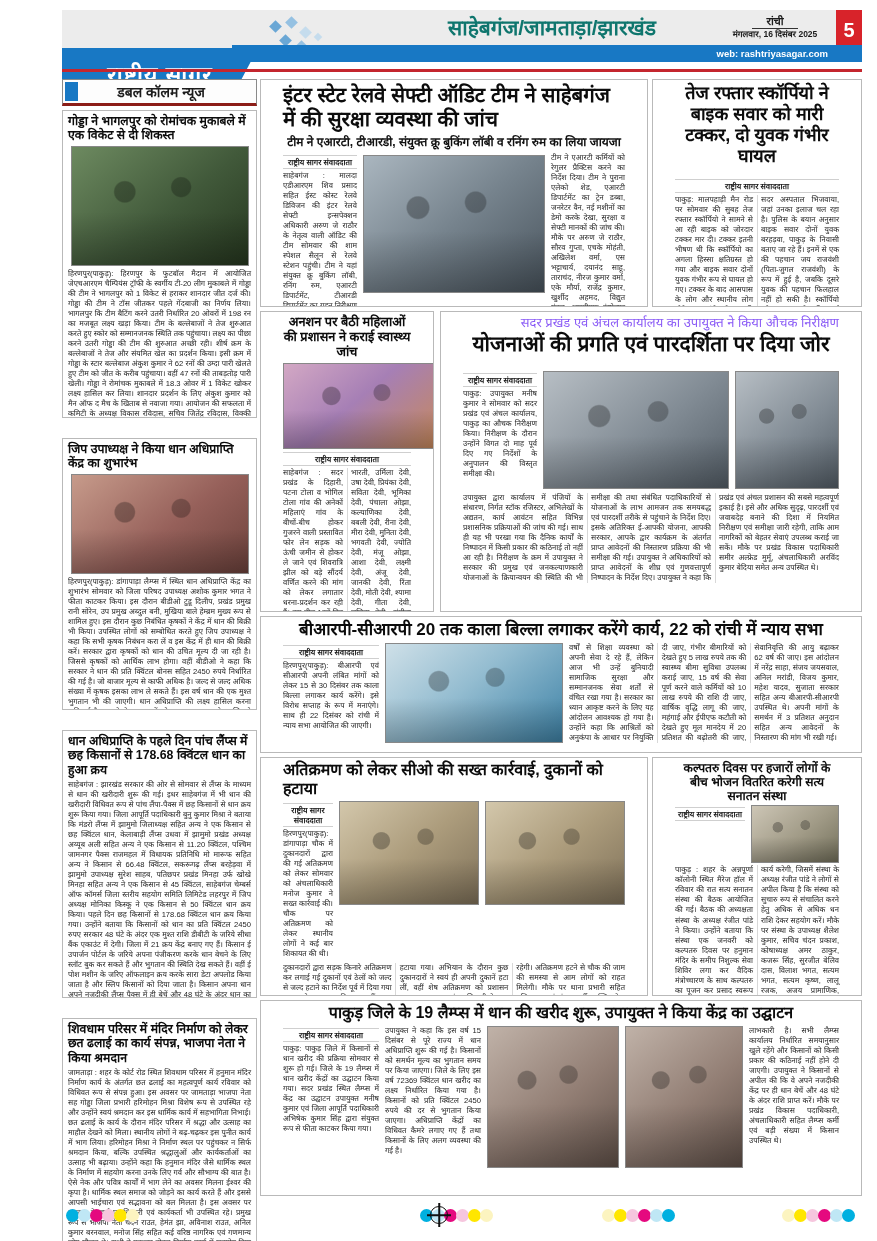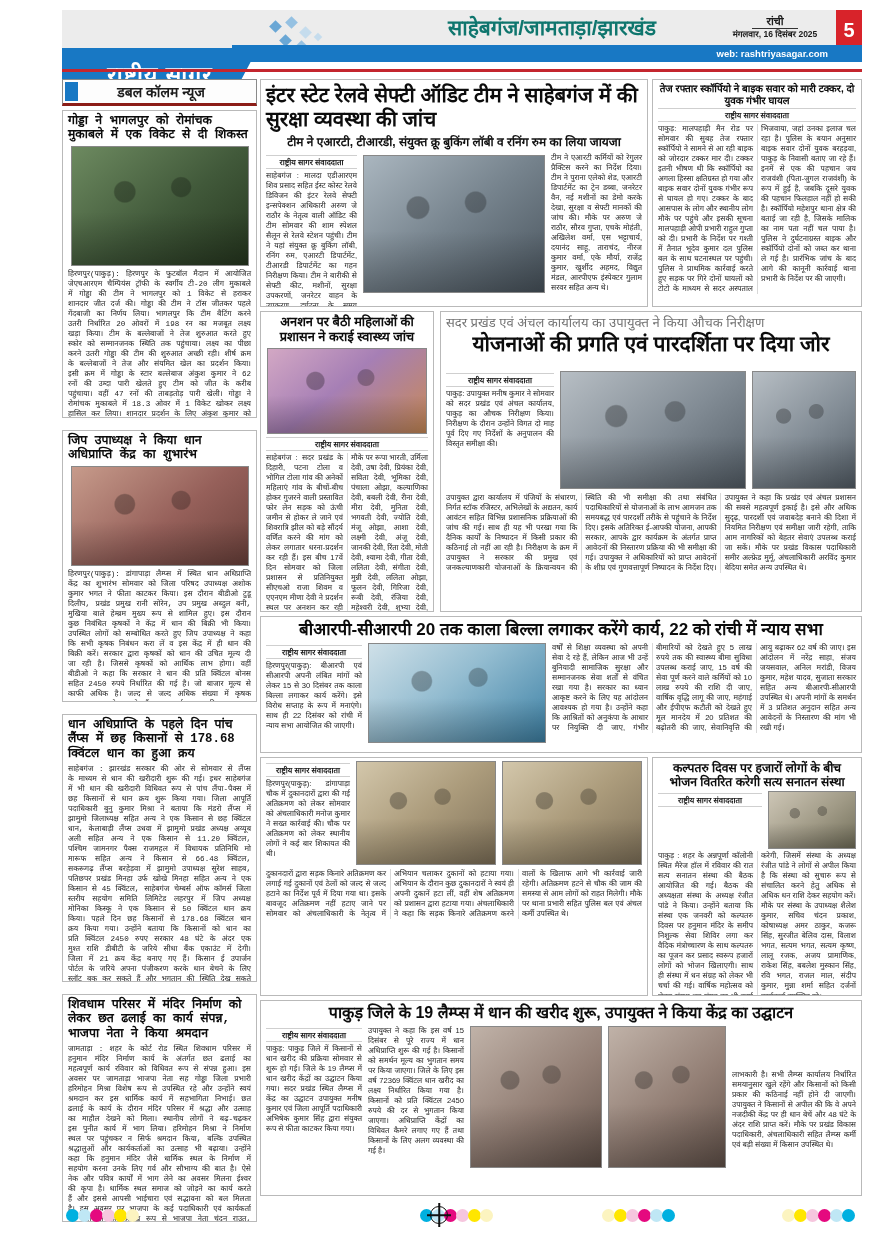--- a/index.html
+++ b/index.html
@@ -23,23 +23,23 @@
                font-size:21px;font-weight:bold;color:#0f766e;}
   .mast-right{position:absolute;right:32px;top:1px;width:110px;height:33px;text-align:center;line-height:1.1;}
   .mast-city{font-weight:bold;font-size:11px;border-bottom:1px solid #333;display:inline-block;padding:0 14px 1px;}
   .mast-date{font-size:8.5px;font-weight:bold;margin-top:1px;}
   .mast-pageno{position:absolute;right:0;top:0;width:26px;height:40px;background:#d8232a;color:#fff;
                font-size:20px;font-weight:bold;display:flex;align-items:center;justify-content:center;}
   .mast-webbar{position:absolute;left:170px;right:0;bottom:0;height:17px;background:#1878c4;color:#fff;
                font-size:9.5px;display:flex;align-items:center;justify-content:flex-end;padding-right:34px;font-weight:bold;}
   .red-rule{position:absolute;left:62px;top:69px;width:800px;height:3px;background:#c4262e;}
   
-  .art{position:absolute;background:#fff;border:1px solid #b9b9b9;padding:3px 5px;overflow:hidden;}
+  .art{position:absolute;background:#fff;border:1px solid #b9b9b9;padding:3px 22px;overflow:hidden;}
   .hl{font-weight:bold;color:#0c0c0c;line-height:1.16;}
-  .kicker{font-size:13px;color:#737373;text-align:left;line-height:1.2;}
+  .kicker{font-size:13px;color:#8b5cf6;text-align:right;line-height:1.2;}
   .subhl{font-weight:bold;font-size:12px;text-align:center;margin:2px 0 3px;color:#111;}
   .byline{font-size:7.8px;font-weight:bold;text-align:center;margin:2px 0;color:#222;
           border-top:1px solid #cfcfcf;border-bottom:1px solid #cfcfcf;padding:1px 0;}
   .body{font-size:7.6px;line-height:1.32;text-align:justify;color:#232323;}
   .cols2{column-count:2;column-gap:8px;column-rule:1px solid #d8d8d8;}
   .cols3{column-count:3;column-gap:8px;column-rule:1px solid #d8d8d8;}
   .row{display:flex;gap:6px;}
   
   .ph{position:relative;border:1px solid #888;overflow:hidden;flex-shrink:0;}
   .ph::after{content:"";position:absolute;inset:0;
@@ -54,21 +54,21 @@
   .ph-wall{background:linear-gradient(140deg,#cfe0e8,#93bcd0 45%,#3e82a6);}
   .ph-street{background:linear-gradient(140deg,#d3c7ab,#ac9c7c 50%,#80725a);}
   .ph-crowd{background:linear-gradient(140deg,#cdc6b6,#a09a86 55%,#73705b);}
   .ph-ribbon{background:linear-gradient(140deg,#c0b2a8,#927e74 55%,#62524a);}
   
   .leftcol{position:absolute;left:62px;top:79px;width:195px;height:1117px;}
   .section-box{border:1px solid #8a8a8a;border-bottom:3px solid #8c1d17;background:#fdfdfd;height:27px;
                display:flex;align-items:center;margin-bottom:4px;position:relative;}
   .section-box .sq{width:13px;height:19px;background:#1878c4;margin:0 6px 0 2px;}
   .section-box .lbl{font-weight:bold;font-size:14px;flex:1;text-align:center;padding-right:18px;}
-  .lart{border:1px solid #b9b9b9;padding:3px 5px;margin-bottom:12px;overflow:hidden;background:#fff;font-family:Liberation Mono, monospace;}
+  .lart{border:1px solid #b9b9b9;padding:3px 5px;margin-bottom:20px;overflow:hidden;background:#fff;}
   .lart .hl{font-size:12.3px;margin-bottom:3px;}
   .lart .ph{margin:2px auto 3px;}
   
   .footer{position:absolute;left:62px;top:1205px;width:800px;height:26px;}
   .dotgrp{position:absolute;top:4px;display:flex;}
   .dot{width:13px;height:13px;border-radius:50%;margin-right:-1px;}
   .c1{background:#00b0e0;} .c2{background:#bfe7f5;} .c3{background:#e5097f;}
   .c4{background:#f6c6de;} .c5{background:#ffe600;} .c6{background:#fcf4c0;}
   .regmark{position:absolute;left:368px;top:1px;width:18px;height:18px;border:1.5px solid #111;border-radius:50%;}
   .regmark::before{content:"";position:absolute;left:50%;top:-4px;bottom:-4px;width:1.5px;background:#111;transform:translateX(-50%);}
@@ -141,21 +141,21 @@
         <div class="body">साहेबगंज : मालदा एडीआरएम शिव प्रसाद सहित ईस्ट कोस्ट रेलवे डिविजन की इंटर रेलवे सेफ्टी इन्सपेक्शन अधिकारी अरुण जे राठौर के नेतृत्व वाली ऑडिट की टीम सोमवार की शाम स्पेशल सैलून से रेलवे स्टेशन पहुंची। टीम ने यहां संयुक्त क्रू बुकिंग लॉबी, रनिंग रुम, एआरटी डिपार्टमेंट, टीआरडी डिपार्टमेंट का गहन निरीक्षण किया। टीम ने बारीकी से सेफ्टी कीट, मशीनों, सुरक्षा उपकरणों, जनरेटर वाहन के उपकरण, दुर्घटना के समय उपकरण के कार्यों, उच्च तकनीक के उपकरणों, विद्युत प्रवाह वाले उपकरण, सेफ्टी उपकरण, अग्नि शमन उपकरण सहित अन्य का बारीकी से जायजा लिया।</div>
       </div>
       <div class="ph ph-office" style="width:182px;height:138px;margin-top:2px;"></div>
       <div style="width:94px;">
         <div class="body">टीम ने एआरटी कर्मियों को रेगुलर प्रैक्टिस करने का निर्देश दिया। टीम ने पुराना एलेको शेड, एआरटी डिपार्टमेंट का ट्रेन डब्बा, जनरेटर वैन, नई मशीनों का डेमो करके देखा, सुरक्षा व सेफ्टी मानकों की जांच की। मौके पर अरुण जे राठौर, सौरव गुप्ता, एचके मोहंती, अखिलेश वर्मा, एस भट्टाचार्य, दयानंद साहू, ताराचंद, नीरज कुमार वर्मा, एके मौर्या, राजेंद्र कुमार, खुर्शीद अहमद, विद्युत मंडल, आरपीएफ इंस्पेक्टर गुलाम सरवर सहित अन्य थे।</div>
       </div>
     </div>
   </div>
 
   <div class="art" style="left:652px;top:79px;width:210px;height:228px;">
-    <div class="hl" style="font-size:10px;text-align:center;margin-bottom:2px;">तेज रफ्तार स्कॉर्पियो ने बाइक सवार को मारी टक्कर, दो युवक गंभीर घायल</div>
+    <div class="hl" style="font-size:18px;text-align:center;margin-bottom:12px;">तेज रफ्तार स्कॉर्पियो ने बाइक सवार को मारी टक्कर, दो युवक गंभीर घायल</div>
     <div class="byline">राष्ट्रीय सागर संवाददाता</div>
     <div class="body cols2">पाकुड़: मालपहाड़ी मैन रोड पर सोमवार की सुबह तेज रफ्तार स्कॉर्पियो ने सामने से आ रही बाइक को जोरदार टक्कर मार दी। टक्कर इतनी भीषण थी कि स्कॉर्पियो का अगला हिस्सा क्षतिग्रस्त हो गया और बाइक सवार दोनों युवक गंभीर रूप से घायल हो गए। टक्कर के बाद आसपास के लोग और स्थानीय लोग मौके पर पहुंचे और इसकी सूचना मालपहाड़ी ओपी प्रभारी राहुल गुप्ता को दी। प्रभारी के निर्देश पर गश्ती में तैनात भूदेव कुमार दल पुलिस बल के साथ घटनास्थल पर पहुंची। पुलिस ने प्राथमिक कार्रवाई करते हुए सड़क पर गिरे दोनों घायलों को टोटो के माध्यम से सदर अस्पताल भिजवाया, जहां उनका इलाज चल रहा है। पुलिस के बयान अनुसार बाइक सवार दोनों युवक बरहड़वा, पाकुड़ के निवासी बताए जा रहे हैं। इनमें से एक की पहचान जय राजवंशी (पिता-जुगल राजवंशी) के रूप में हुई है, जबकि दूसरे युवक की पहचान फिलहाल नहीं हो सकी है। स्कॉर्पियो महेशपुर थाना क्षेत्र की बताई जा रही है, जिसके मालिक का नाम पता नहीं चल पाया है। पुलिस ने दुर्घटनाग्रस्त बाइक और स्कॉर्पियो दोनों को जब्त कर थाना ले गई है। प्रारंभिक जांच के बाद आगे की कानूनी कार्रवाई थाना प्रभारी के निर्देश पर की जाएगी।</div>
   </div>
 
   <div class="art" style="left:260px;top:311px;width:174px;height:301px;">
     <div class="hl" style="font-size:12.8px;text-align:center;">अनशन पर बैठी महिलाओं की प्रशासन ने कराई स्वास्थ्य जांच</div>
     <div class="ph ph-women" style="width:160px;height:86px;margin:3px auto;"></div>
     <div class="byline">राष्ट्रीय सागर संवाददाता</div>
     <div class="body cols2">साहेबगंज : सदर प्रखंड के दिहारी, पटना टोला व भोगिल टोला गांव की अनेकों महिलाएं गांव के बीचों-बीच होकर गुजरने वाली प्रस्तावित फोर लेन सड़क को ऊंची जमीन से होकर ले जाने एवं शिवरात्रि झील को बड़े सौंदर्य वर्णित करने की मांग को लेकर लगातार धरना-प्रदर्शन कर रही हैं। इस बीच 17वें दिन सोमवार को जिला प्रशासन से प्रतिनियुक्त सीएचओ राजा शिवम व एएनएम मीणा देवी ने प्रदर्शन स्थल पर अनशन कर रही महिलाओं की स्वास्थ्य जांच की। अनशन पर बैठी महिलाओं ने बताया कि फोरलेन सड़क निर्माण से वेटलैंड के जल संचयन में बाधा आएगी। वहीं से वायु और ध्वनि प्रदूषण से वेटलैंड का पर्यावरण प्रभावित होगा। मौके पर रूपा भारती, उर्मिला देवी, उषा देवी, प्रियंका देवी, सविता देवी, भूमिका देवी, पंचाला ओझा, कल्याणिका देवी, बबली देवी, रीना देवी, मीरा देवी, मुनिता देवी, भगवती देवी, ज्योति देवी, मंजू ओझा, आशा देवी, लक्ष्मी देवी, अंजू देवी, जानकी देवी, रिंता देवी, मोती देवी, श्यामा देवी, गीता देवी, ललिता देवी, संगीता देवी, मुन्नी देवी, ललिता ओझा, फूलन देवी, गिरिजा देवी, रूबी देवी, रंजिया देवी, महेश्वरी देवी, शुभ्या देवी, सोनू देवी, मुनिता ओझा, उर्मिला ओझा, रिंकु रविदास, मुनिता पासवान, फोटिला पासवान, गुड़िया पासवान, पुनम पासवान, गिरोजा देवी, अनिता देवी, पुनम माहले, किरण माहले सहित अन्य मौजूद थीं।</div>
   </div>
@@ -182,20 +182,21 @@
         <div class="body">हिरणपुर(पाकुड़): बीआरपी एवं सीआरपी अपनी लंबित मांगों को लेकर 15 से 30 दिसंबर तक काला बिल्ला लगाकर कार्य करेंगे। इसे विरोध सप्ताह के रूप में मनाएंगे। साथ ही 22 दिसंबर को रांची में न्याय सभा आयोजित की जाएगी।</div>
       </div>
       <div class="ph ph-wall" style="width:178px;height:100px;"></div>
       <div style="flex:1;">
         <div class="body cols3">वर्षों से शिक्षा व्यवस्था को अपनी सेवा दे रहे हैं, लेकिन आज भी उन्हें बुनियादी सामाजिक सुरक्षा और सम्मानजनक सेवा शर्तों से वंचित रखा गया है। सरकार का ध्यान आकृष्ट करने के लिए यह आंदोलन आवश्यक हो गया है। उन्होंने कहा कि आश्रितों को अनुकंपा के आधार पर नियुक्ति दी जाए, गंभीर बीमारियों को देखते हुए 5 लाख रुपये तक की स्वास्थ्य बीमा सुविधा उपलब्ध कराई जाए, 15 वर्ष की सेवा पूर्ण करने वाले कर्मियों को 10 लाख रुपये की राशि दी जाए, वार्षिक वृद्धि लागू की जाए, महंगाई और ईपीएफ कटौती को देखते हुए मूल मानदेय में 20 प्रतिशत की बढ़ोतरी की जाए, सेवानिवृत्ति की आयु बढ़ाकर 62 वर्ष की जाए। इस आंदोलन में नरेंद्र साहा, संजय जयसवाल, अनिल मरांडी, विजय कुमार, महेश यादव, सुजाता सरकार सहित अन्य बीआरपी-सीआरपी उपस्थित थे। अपनी मांगों के समर्थन में 3 प्रतिशत अनुदान सहित अन्य आवेदनों के निस्तारण की मांग भी रखी गई।</div>
       </div>
     </div>
   </div>
 
   <div class="art" style="left:260px;top:757px;width:388px;height:239px;">
+    <div class="hl" style="font-size:16px;text-align:left;margin-bottom:3px;">अतिक्रमण को लेकर सीओ की सख्त कार्रवाई, दुकानों को हटाया</div>
     <div class="row">
       <div style="width:92px;">
         <div class="byline">राष्ट्रीय सागर संवाददाता</div>
         <div class="body">हिरणपुर(पाकुड़): डांगापाड़ा चौक में दुकानदारों द्वारा की गई अतिक्रमण को लेकर सोमवार को अंचलाधिकारी मनोज कुमार ने सख्त कार्रवाई की। चौक पर अतिक्रमण को लेकर स्थानीय लोगों ने कई बार शिकायत की थी।</div>
       </div>
       <div class="ph ph-street" style="width:140px;height:104px;"></div>
       <div class="ph ph-street" style="width:140px;height:104px;"></div>
     </div>
     <div class="body cols3" style="margin-top:4px;">दुकानदारों द्वारा सड़क किनारे अतिक्रमण कर लगाई गई दुकानों एवं ठेलों को जल्द से जल्द हटाने का निर्देश पूर्व में दिया गया था। इसके बावजूद अतिक्रमण नहीं हटाए जाने पर सोमवार को अंचलाधिकारी के नेतृत्व में अभियान चलाकर दुकानों को हटाया गया। अभियान के दौरान कुछ दुकानदारों ने स्वयं ही अपनी दुकानें हटा लीं, वहीं शेष अतिक्रमण को प्रशासन द्वारा हटाया गया। अंचलाधिकारी ने कहा कि सड़क किनारे अतिक्रमण करने वालों के खिलाफ आगे भी कार्रवाई जारी रहेगी। अतिक्रमण हटने से चौक की जाम की समस्या से आम लोगों को राहत मिलेगी। मौके पर थाना प्रभारी सहित पुलिस बल एवं अंचल कर्मी उपस्थित थे।</div>
   </div>
@@ -216,21 +217,21 @@
     <div class="row">
       <div style="width:96px;">
         <div class="byline">राष्ट्रीय सागर संवाददाता</div>
         <div class="body">पाकुड़: पाकुड़ जिले में किसानों से धान खरीद की प्रक्रिया सोमवार से शुरू हो गई। जिले के 19 लैम्प्स में धान खरीद केंद्रों का उद्घाटन किया गया। सदर प्रखंड स्थित लैम्प्स में केंद्र का उद्घाटन उपायुक्त मनीष कुमार एवं जिला आपूर्ति पदाधिकारी अभिषेक कुमार सिंह द्वारा संयुक्त रूप से फीता काटकर किया गया।</div>
       </div>
       <div style="width:96px;">
         <div class="body">उपायुक्त ने कहा कि इस वर्ष 15 दिसंबर से पूरे राज्य में धान अधिप्राप्ति शुरू की गई है। किसानों को समर्थन मूल्य का भुगतान समय पर किया जाएगा। जिले के लिए इस वर्ष 72369 क्विंटल धान खरीद का लक्ष्य निर्धारित किया गया है। किसानों को प्रति क्विंटल 2450 रुपये की दर से भुगतान किया जाएगा। अधिप्राप्ति केंद्रों का विधिवत कैमरे लगाए गए हैं तथा किसानों के लिए अलग व्यवस्था की गई है।</div>
       </div>
       <div class="ph ph-ribbon" style="width:132px;height:142px;"></div>
       <div class="ph ph-ribbon" style="width:118px;height:142px;"></div>
-      <div style="flex:1;margin-top:44px;">
+      <div style="flex:1;">
         <div class="body">लाभकारी है। सभी लैम्प्स कार्यालय निर्धारित समयानुसार खुले रहेंगे और किसानों को किसी प्रकार की कठिनाई नहीं होने दी जाएगी। उपायुक्त ने किसानों से अपील की कि वे अपने नजदीकी केंद्र पर ही धान बेचें और 48 घंटे के अंदर राशि प्राप्त करें। मौके पर प्रखंड विकास पदाधिकारी, अंचलाधिकारी सहित लैम्प्स कर्मी एवं बड़ी संख्या में किसान उपस्थित थे।</div>
       </div>
     </div>
   </div>
 
   <div class="footer">
     <div class="dotgrp" style="left:4px;">
       <span class="dot c1"></span>
         <span class="dot c2"></span>
         <span class="dot c3"></span>

